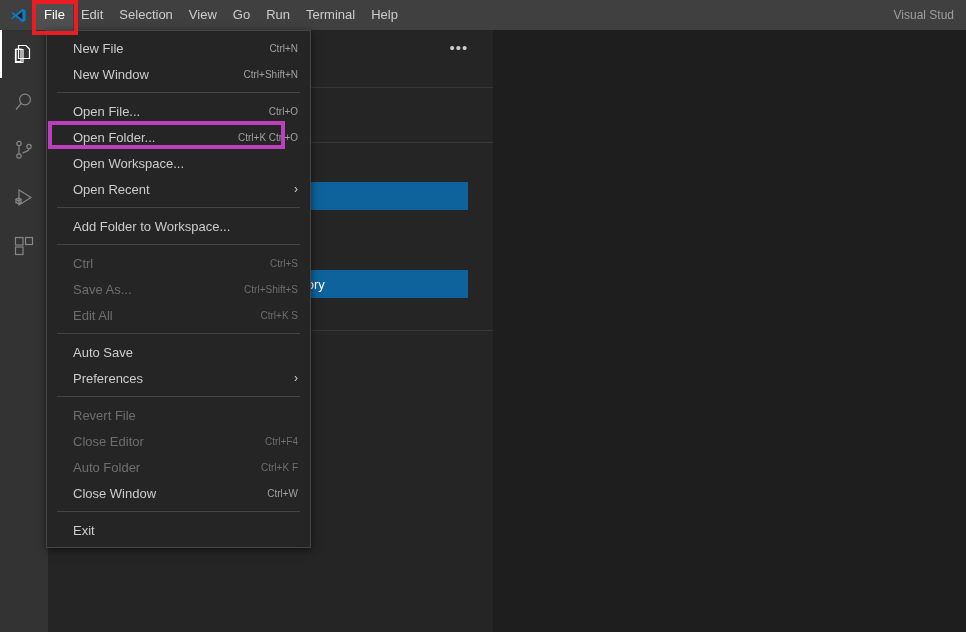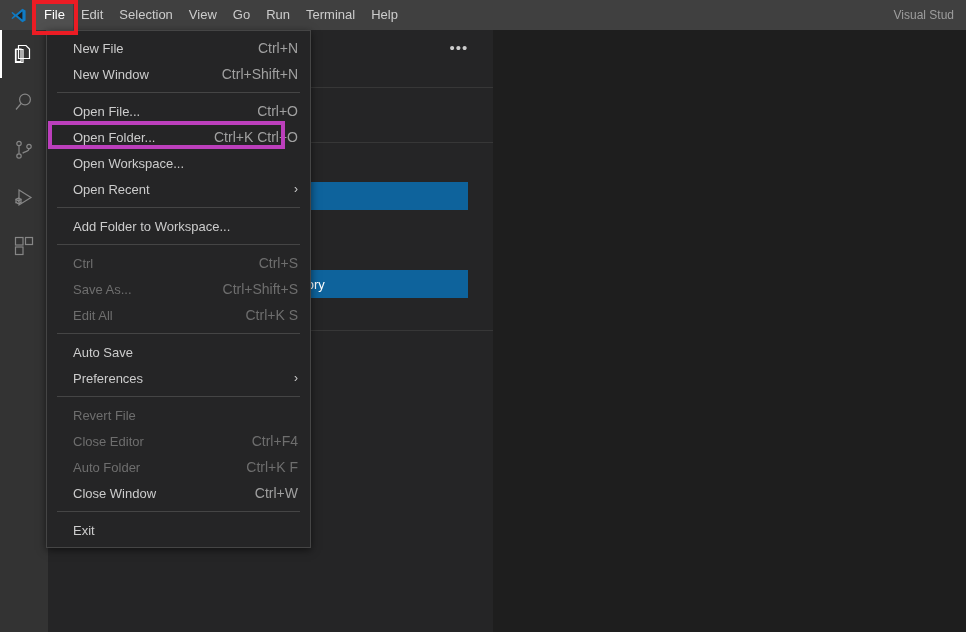--- a/index.html
+++ b/index.html
@@ -118,21 +118,21 @@
     margin-left:11px;
   }
   .menu-item {
     height:26px; display:flex; align-items:center;
     padding:0 12px 0 26px;
     font-size:13px; color:#cccccc;
     position:relative;
   }
   .menu-item .mi-label { flex:0 0 auto; white-space:nowrap; }
   .menu-item .mi-key {
-    margin-left:auto; color:#a0a0a0; font-size:14px; white-space:nowrap;
+    margin-left:auto; color:#a0a0a0; font-size:10px; white-space:nowrap;
   }
   .menu-item.disabled .mi-label,
   .menu-item.disabled .mi-key { color:#6e6e6e; }
   .menu-item .mi-arrow {
     margin-left:auto; color:#cccccc; font-size:12px;
   }
   .menu-sep {
     height:1px; background:#454545; margin:5px 10px;
   }
 

